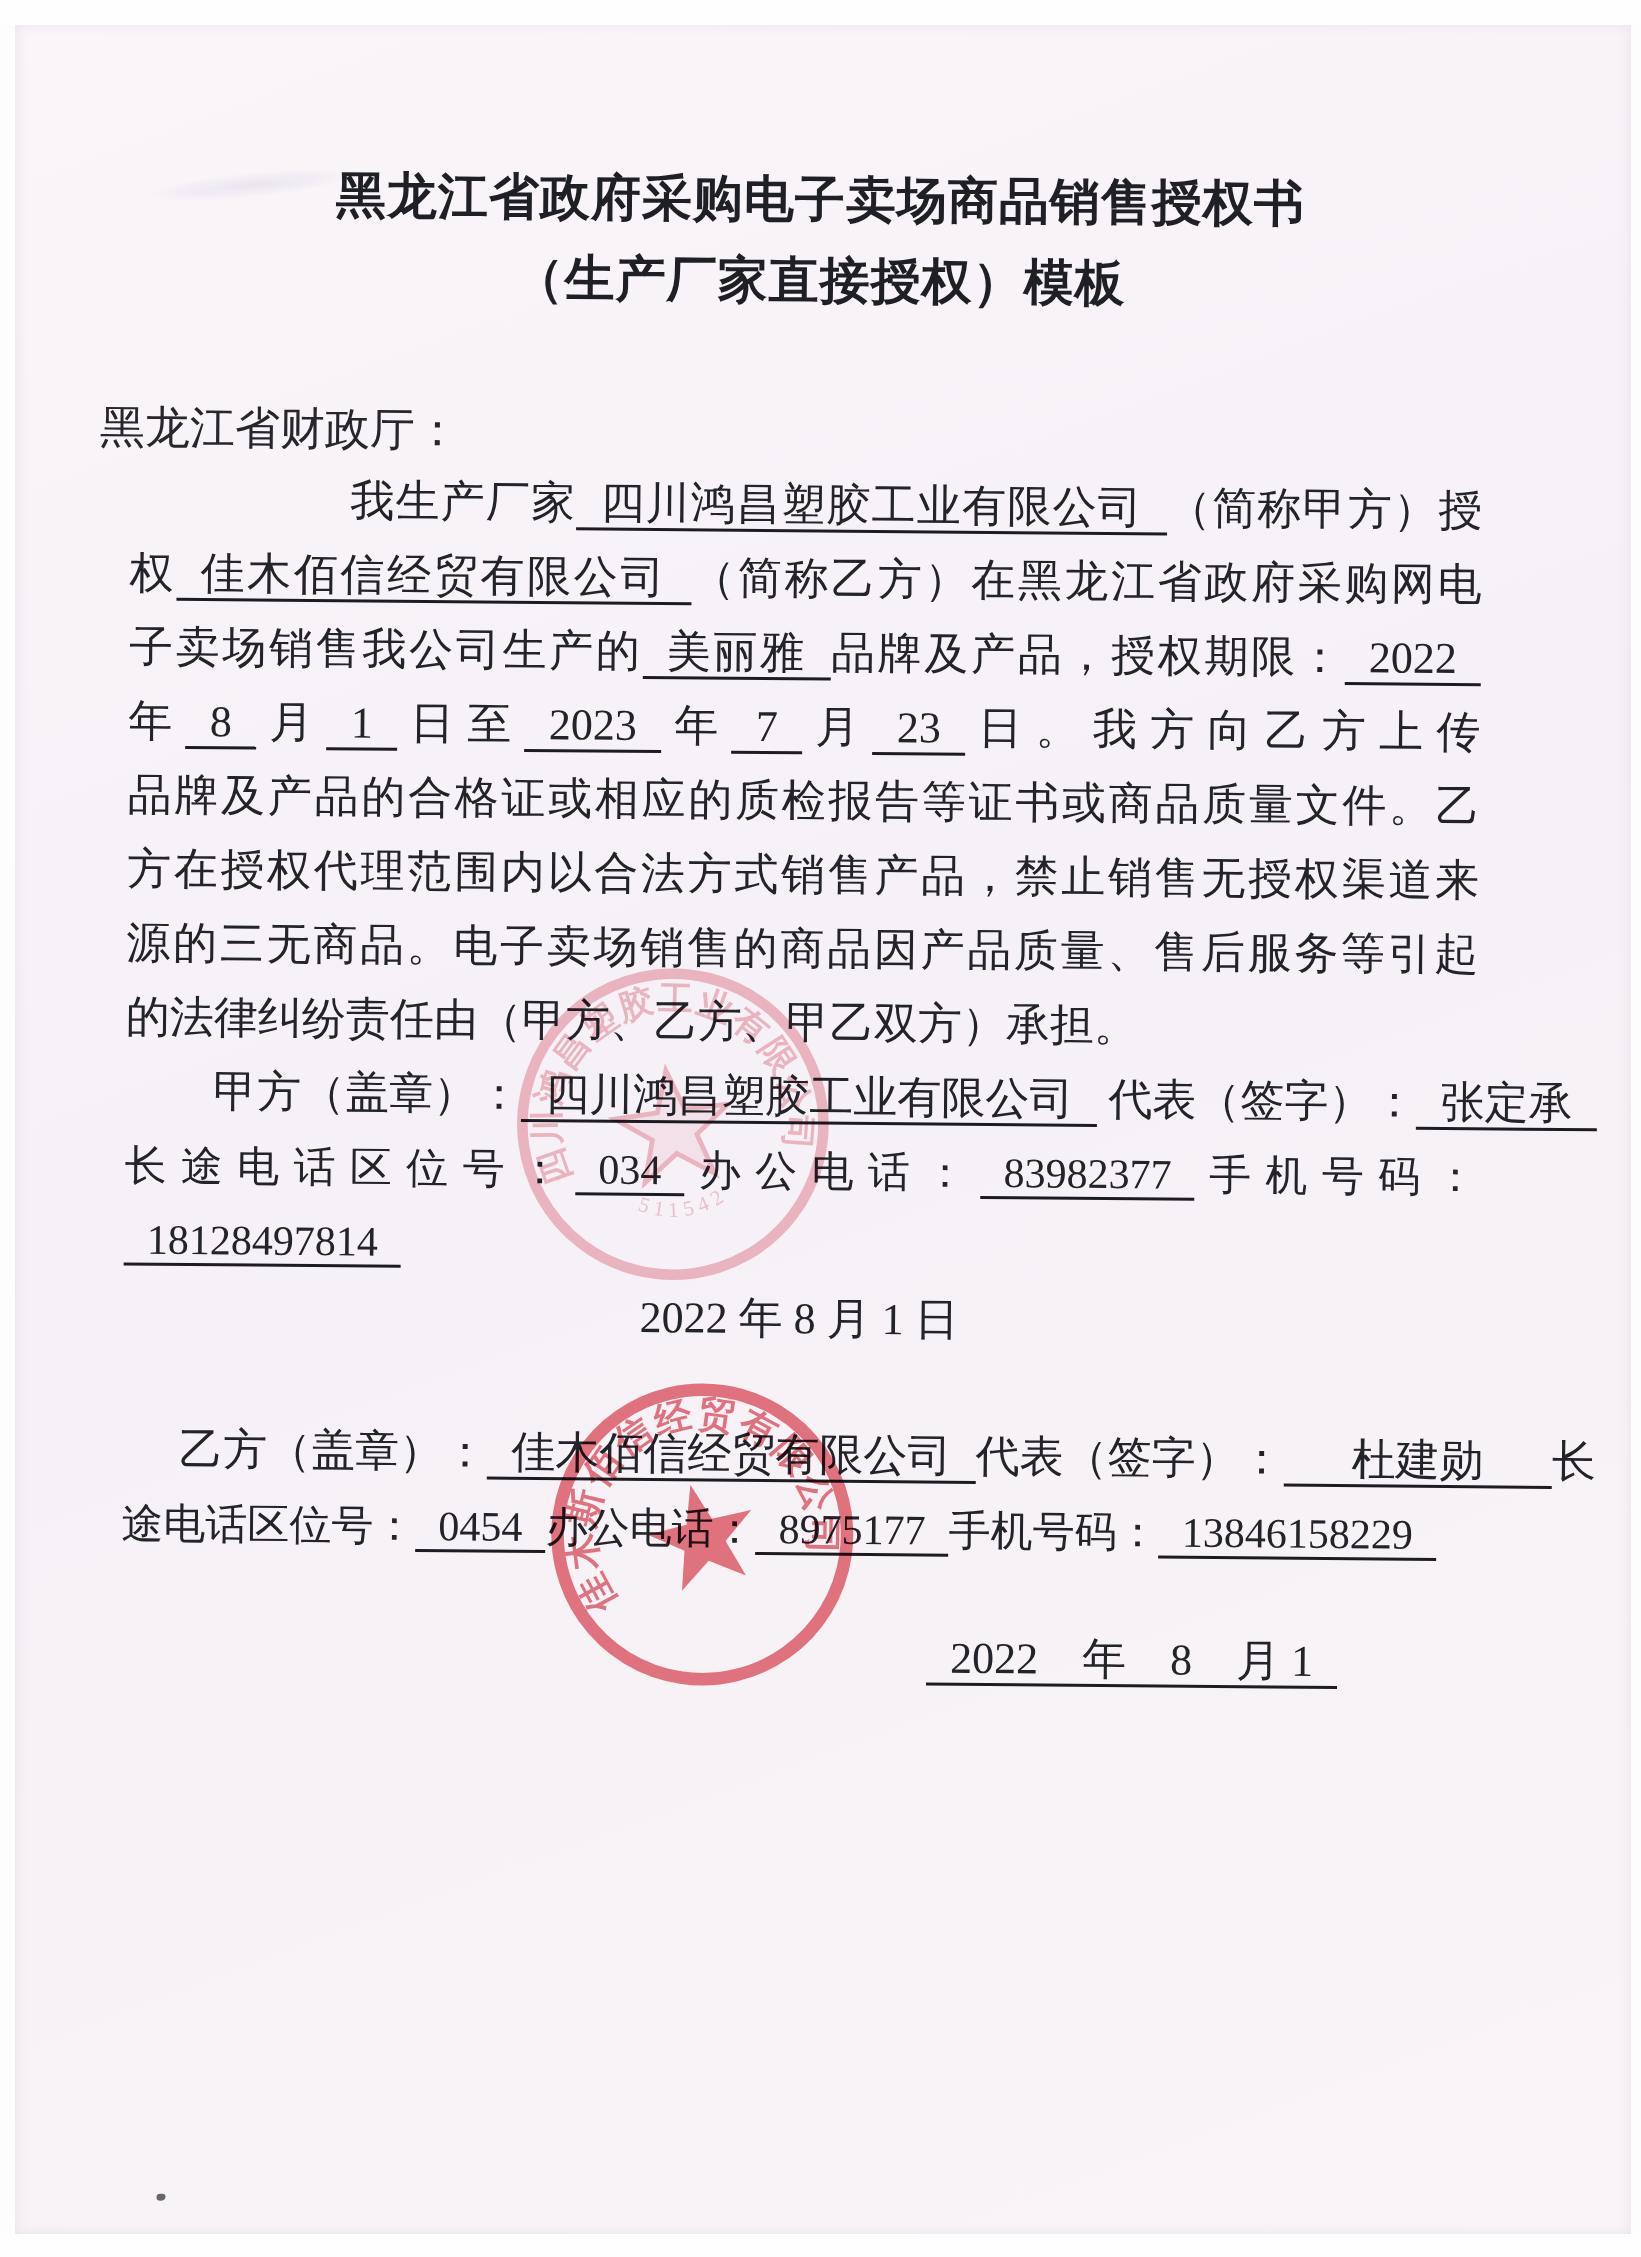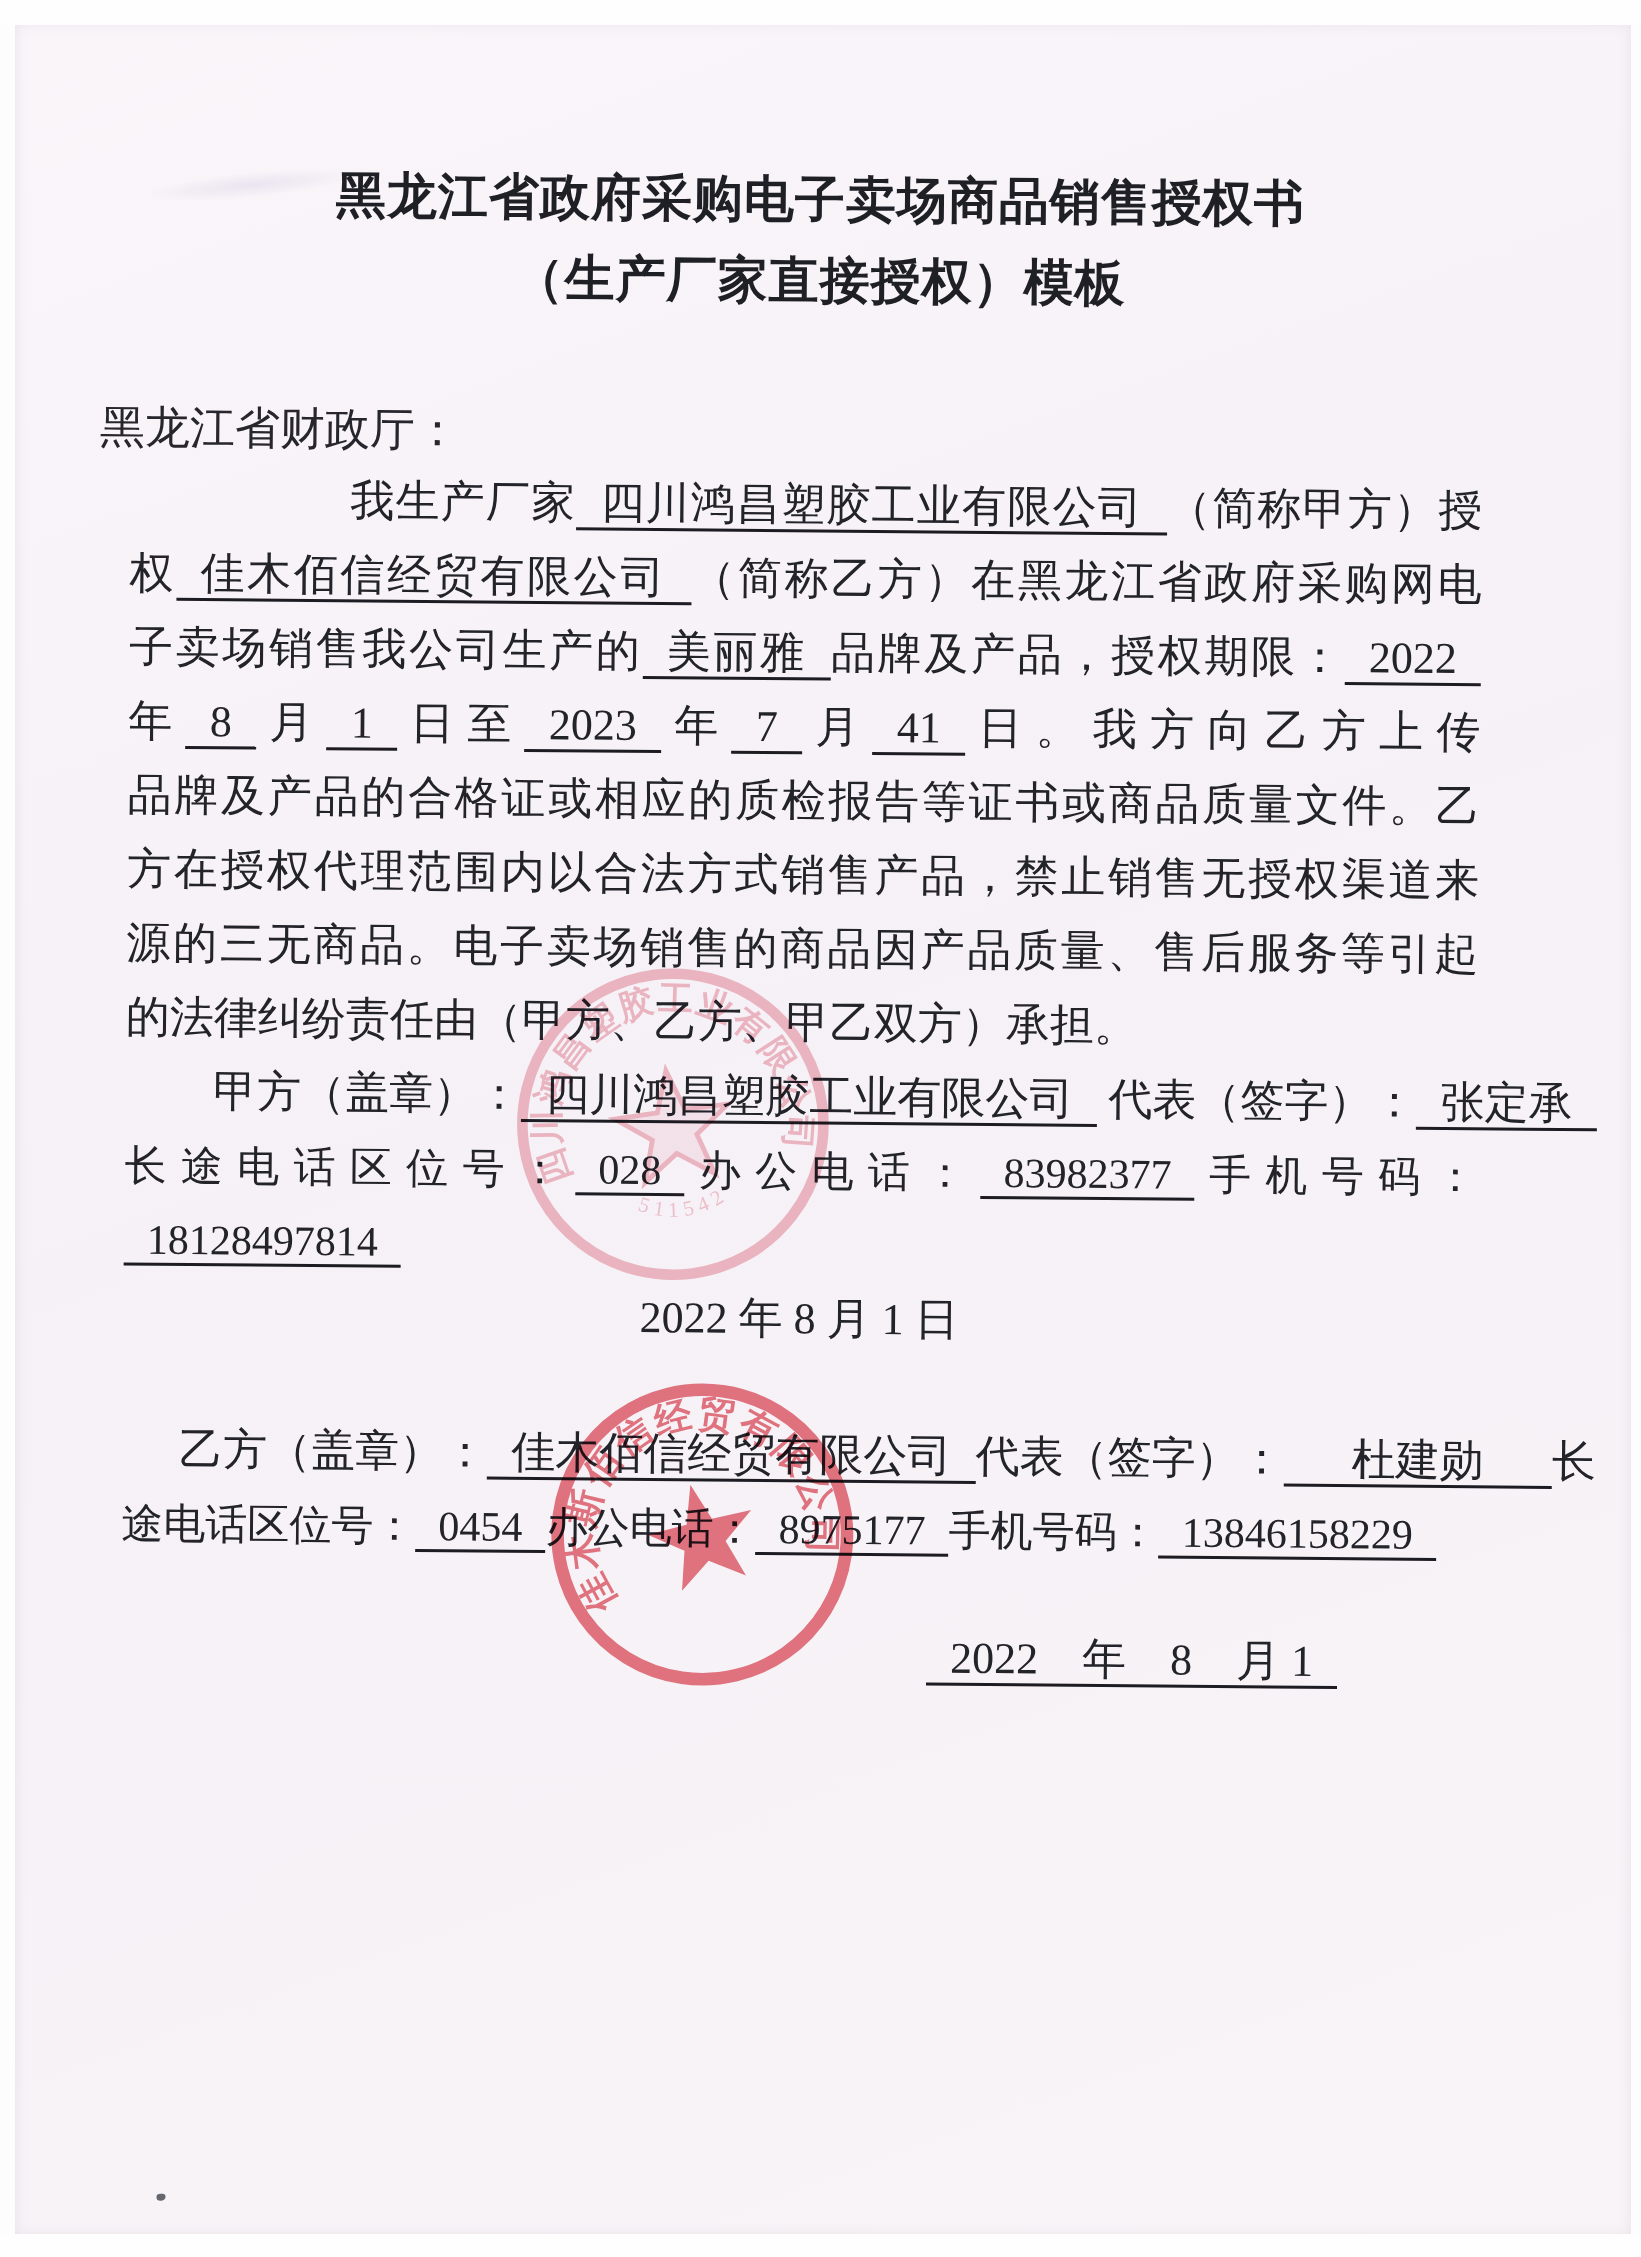--- a/index.html
+++ b/index.html
@@ -86,27 +86,27 @@
     <div>黑龙江省政府采购电子卖场商品销售授权书</div>
     <div>（生产厂家直接授权）模板</div>
   </div>
 
   <div class="salutation">黑龙江省财政厅：</div>
 
   <div id="body-lines">
       <div class="bline jfull ind5"><span>我生产厂家</span><span class="u">四川鸿昌塑胶工业有限公司</span><span>（简称甲方）授</span></div>
       <div class="bline jfull"><span>权</span><span class="u">佳木佰信经贸有限公司</span><span>（简称乙方）在黑龙江省政府采购网电</span></div>
       <div class="bline jfull"><span>子卖场销售我公司生产的</span><span class="u">美丽雅</span><span>品牌及产品，授权期限：</span><span class="u">2022</span></div>
-      <div class="bline jfull"><span>年</span><span class="u">8</span><span>月</span><span class="u">1</span><span>日至</span><span class="u">2023</span><span>年</span><span class="u">7</span><span>月</span><span class="u">41</span><span>日。我方向乙方上传</span></div>
+      <div class="bline jfull"><span>年</span><span class="u">8</span><span>月</span><span class="u">1</span><span>日至</span><span class="u">2023</span><span>年</span><span class="u">7</span><span>月</span><span class="u">23</span><span>日。我方向乙方上传</span></div>
       <div class="bline jfull"><span>品牌及产品的合格证或相应的质检报告等证书或商品质量文件。乙</span></div>
       <div class="bline jfull"><span>方在授权代理范围内以合法方式销售产品，禁止销售无授权渠道来</span></div>
       <div class="bline jfull"><span>源的三无商品。电子卖场销售的商品因产品质量、售后服务等引起</span></div>
       <div class="bline"><span>的法律纠纷责任由（甲方、乙方、甲乙双方）承担。</span></div>
       <div class="bline ind2"><span>甲方（盖章）：</span><span class="u">四川鸿昌塑胶工业有限公司</span><span> 代表（签字）：</span><span class="u">张定承</span></div>
-      <div class="bline jfull small"><span>长途电话区位号：</span><span class="u">028</span><span>办公电话：</span><span class="u">83982377</span><span>手机号码：</span><span class="u">18128497814</span></div>
+      <div class="bline jfull small"><span>长途电话区位号：</span><span class="u">034</span><span>办公电话：</span><span class="u">83982377</span><span>手机号码：</span><span class="u">18128497814</span></div>
       <div class="bline center"><span>2022 年 8 月 1 日</span></div>
       <div class="bline ind1 gap"><span>乙方（盖章）：</span><span class="u">佳木佰信经贸有限公司</span><span>代表（签字）：</span><span class="u">　杜建勋　</span><span>长</span></div>
       <div class="bline small"><span>途电话区位号：</span><span class="u">0454</span><span>办公电话：</span><span class="u">8975177</span><span>手机号码：</span><span class="u">13846158229</span></div>
       <div class="bline right gap2"><span class="u">2022　年　8　月 1</span></div>
     </div>
 
   <div class="seal" id="seal-a">
     <svg width="328" height="328" viewBox="0 0 340 340">
       <circle cx="170" cy="170" r="156" fill="none" stroke="#dd7b8d" stroke-width="11"></circle>
       <path id="arcA" d="M 59 210.4 A 118 118 0 1 1 281 210.4" fill="none"></path>

